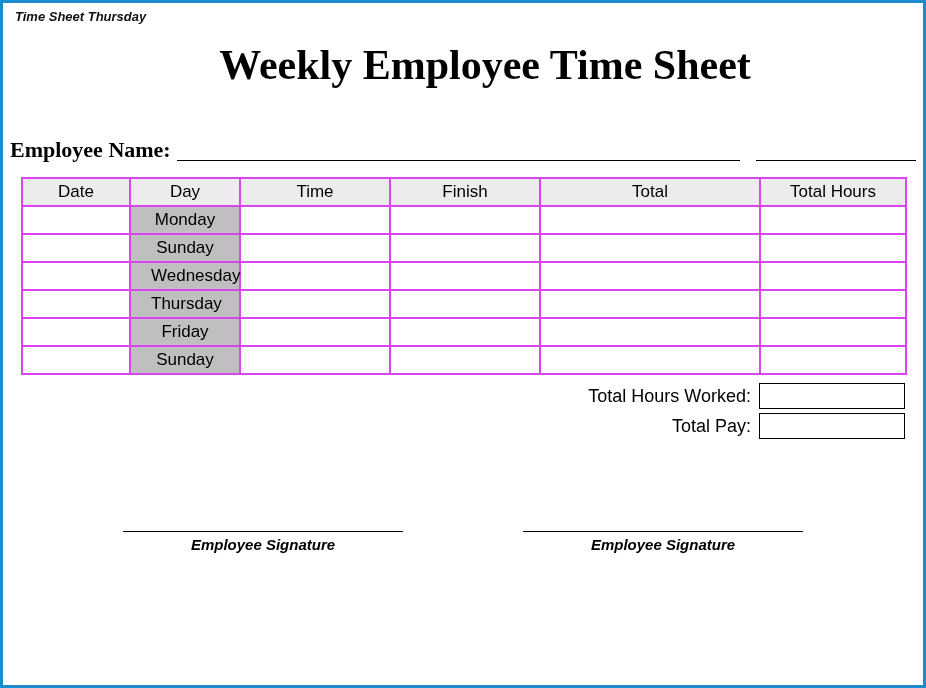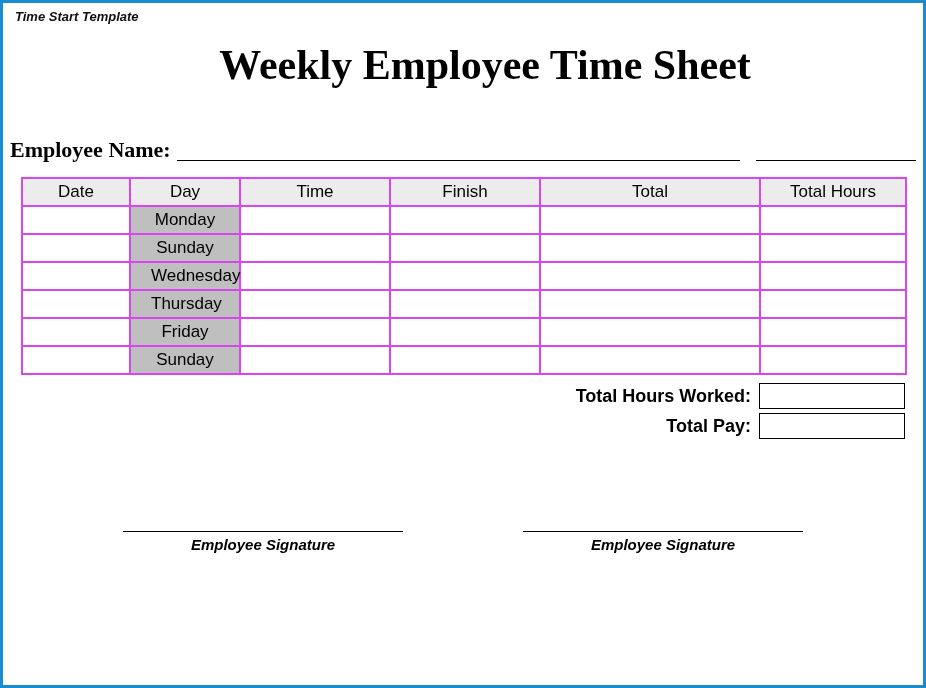--- a/index.html
+++ b/index.html
@@ -87,21 +87,21 @@
   }
   .totals-row {
     display: flex;
     justify-content: flex-end;
     align-items: center;
     height: 30px;
   }
   .totals-label {
     font-family: Verdana, Geneva, sans-serif;
     font-size: 18px;
-    font-weight: bold;
+    font-weight: normal;
     text-align: right;
     padding-right: 8px;
   }
   .totals-box {
     width: 146px;
     height: 26px;
     border: 1px solid #000;
   }
   .signatures {
     display: flex;
@@ -125,21 +125,21 @@
     font-weight: bold;
     font-size: 15px;
     margin-top: 4px;
   }
 </style>
 </head>
 <body>
 
 <div class="page">
 
-  <div class="template-label">Time Start Template</div>
+  <div class="template-label">Time Sheet Thursday</div>
 
   <div class="title">Weekly Employee Time Sheet</div>
 
   <div class="info-row">
     <span class="info-label">Employee Name:</span>
     <span class="underline name"></span>
     <span class="underline rate"></span>
   </div>
 
   <table class="sheet">

